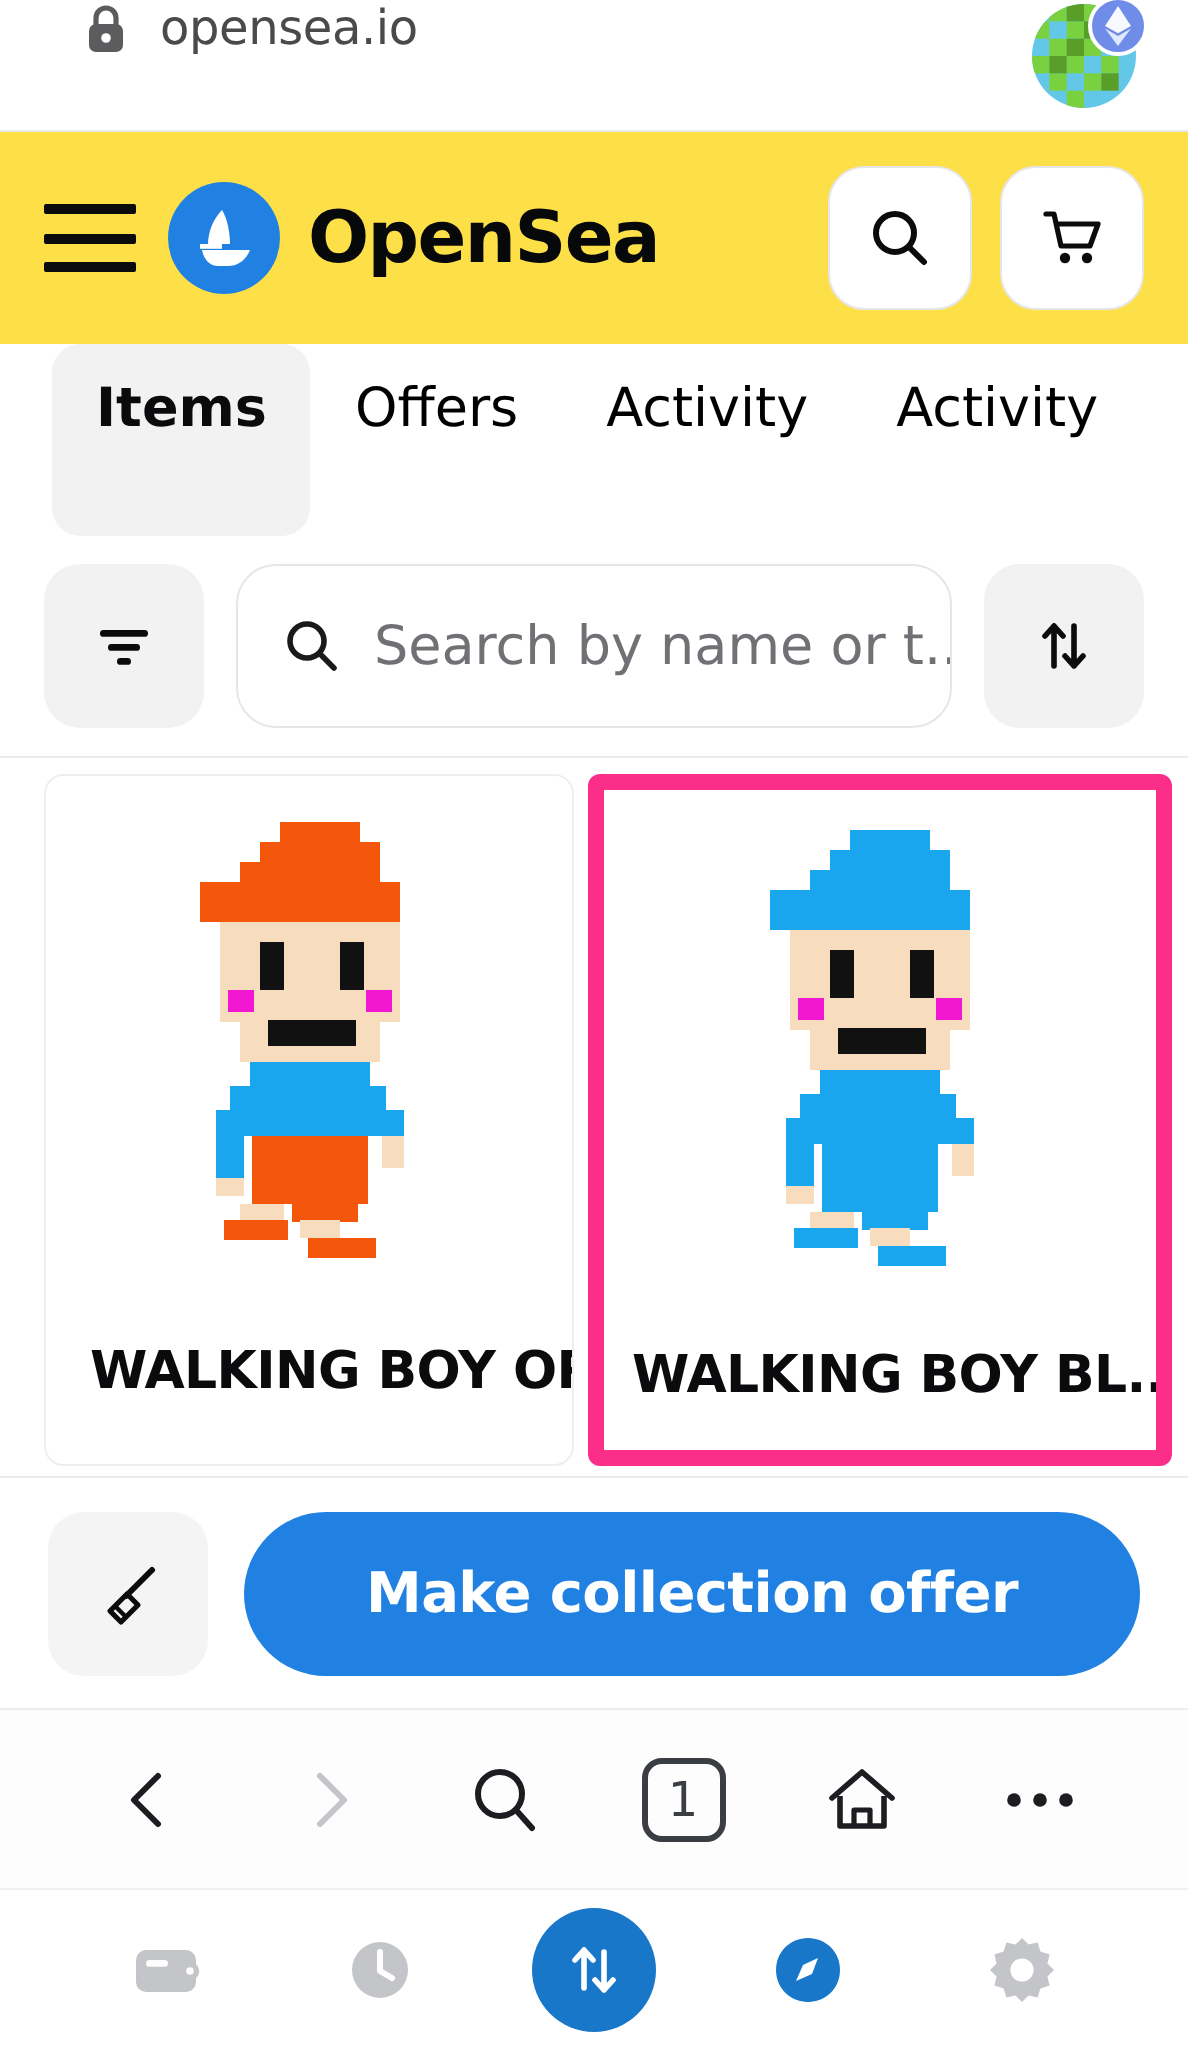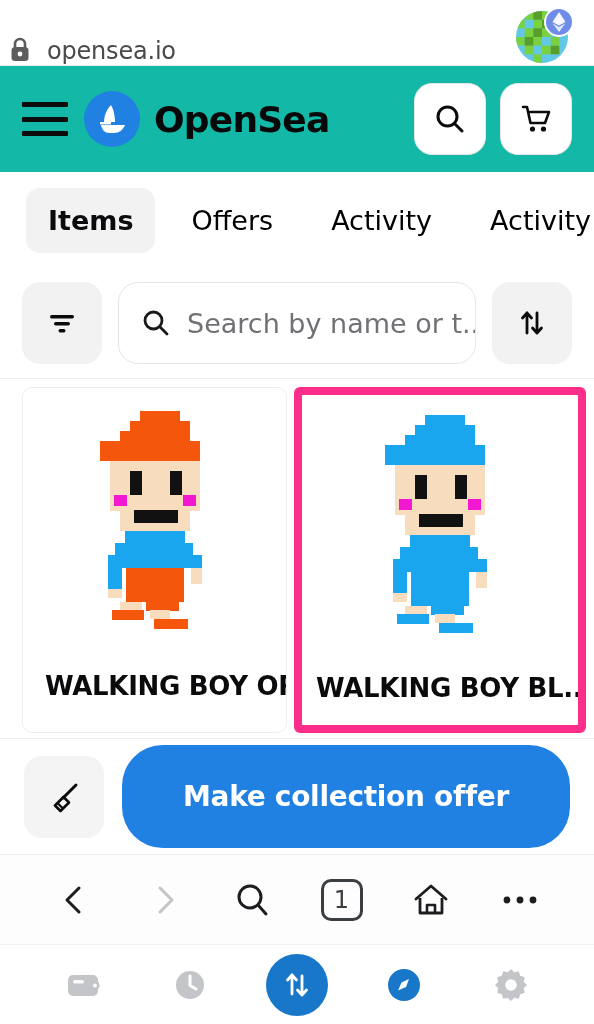--- a/index.html
+++ b/index.html
@@ -16,22 +16,22 @@
     display: flex;
     flex-direction: column;
     background: #ffffff;
   }
 
   
   .urlbar {
     height: 66px;
     flex: 0 0 66px;
     display: flex;
-    align-items: flex-end;
-    padding: 0 22px 0 7px;
+    align-items: flex-start;
+    padding: 0 22px 0 40px;
     background: #ffffff;
     border-bottom: 1px solid #e9e9ea;
     position: relative;
   }
   .lock-icon { width: 26px; height: 30px; flex: 0 0 26px; margin-right: 14px; display:flex; align-items:center; justify-content:center;}
   .url-text {
     font-size: 24px;
     color: #4a4a4c;
     letter-spacing: -0.2px;
     font-family: "DejaVu Sans", sans-serif;
@@ -57,21 +57,21 @@
     display: flex; align-items: center; justify-content: center;
     border: 2px solid #ffffff;
   }
 
   
   .os-header {
     flex: 0 0 106px;
     display: flex;
     align-items: center;
     padding: 0 22px 0 22px;
-    background: #14b8a6;
+    background: #fde047;
     text-align: right;
   }
   .hamburger {
     width: 46px; height: 34px;
     display: flex; flex-direction: column; justify-content: space-between;
     margin-right: 16px; flex: 0 0 46px;
     cursor: pointer;
   }
   .hamburger span { display:block; height: 5px; background: #0b0b0d; border-radius: 1px; width: 100%; }
   .os-logo-mark {
@@ -95,23 +95,21 @@
     border-radius: 18px;
     background: #ffffff;
     display: flex; align-items: center; justify-content: center;
     cursor: pointer;
   }
 
   
   .tabs {
     flex: 0 0 96px;
     display: flex;
-    align-items: center;
     padding: 0 0 0 26px;
-    gap: 14px;
     overflow: hidden;
     background: #ffffff;
   }
   .tab {
     font-size: 27px;
     color: #000000;
     padding: 17px 22px;
     border-radius: 14px;
     white-space: nowrap;
     font-family: "DejaVu Sans", sans-serif;
@@ -223,21 +221,21 @@
   .broom-btn {
     width: 80px; height: 82px;
     background: #f4f4f5;
     border-radius: 18px;
     display: flex; align-items: center; justify-content: center;
     flex: 0 0 80px;
     cursor: pointer;
   }
   .offer-btn {
     flex: 1 1 auto;
-    height: 103px;
+    height: 82px;
     background: #2081e2;
     border-radius: 41px;
     display: flex; align-items: center; justify-content: center;
     color: #ffffff;
     font-size: 28px;
     font-weight: bold;
     letter-spacing: -0.3px;
     border: none;
     cursor: pointer;
     font-family: "DejaVu Sans", sans-serif;

